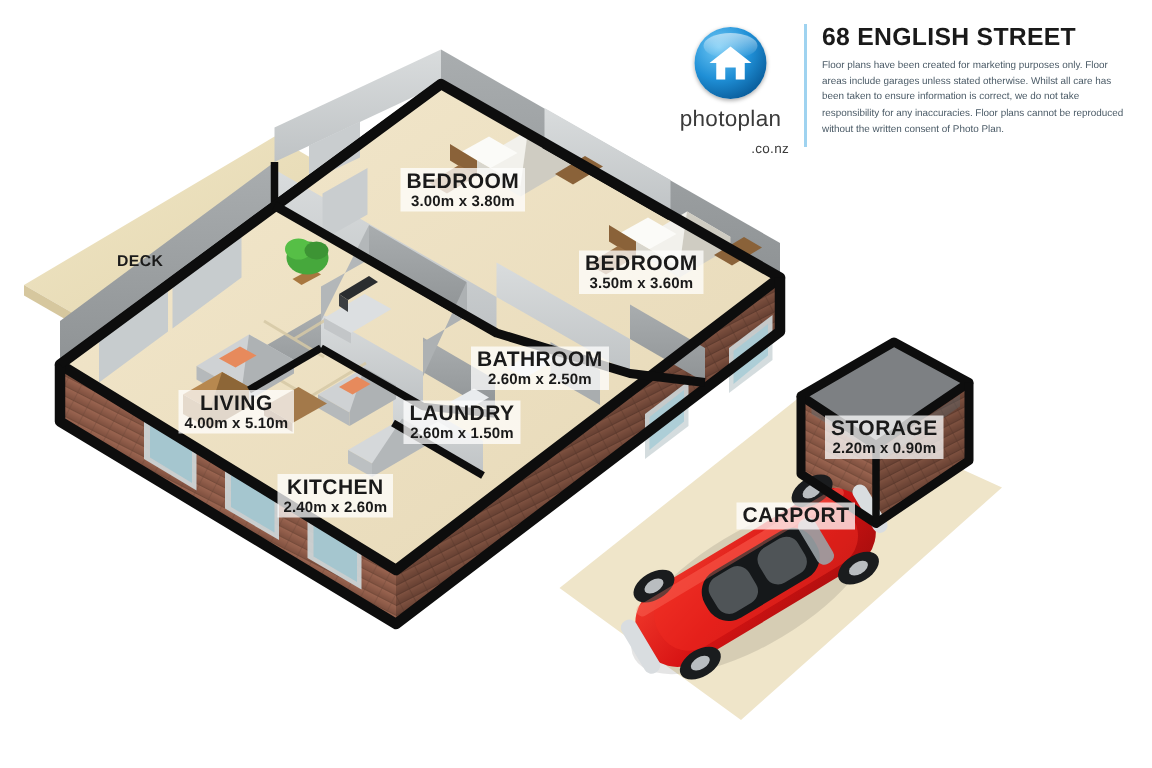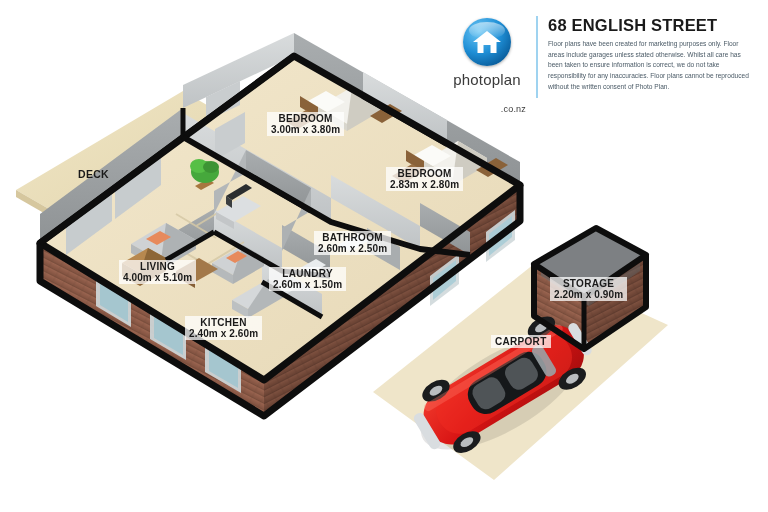--- a/index.html
+++ b/index.html
@@ -20,39 +20,39 @@
     box-shadow: 0 1px 3px rgba(0,0,0,.35);
     display: flex; align-items: center; justify-content: center;
     position: relative;
   }
   .logo-circle::after{
     content:""; position:absolute; left:6px; top:4px; width:36px; height:17px; border-radius:50%;
     background:linear-gradient(180deg, rgba(255,255,255,.55), rgba(255,255,255,0));
   }
   .logo-house { width: 30px; height: 26px; position: relative; z-index:2; }
   .logo-wordmark { margin-top: 6px; font-size: 15px; color: #3a3a3a; letter-spacing: .2px; line-height: 1; font-weight: 400; }
-  .logo-tld { font-size: 9px; color: #3a3a3a; align-self: flex-end; margin-right: 4px; margin-top: 17px; letter-spacing:.2px; }
+  .logo-tld { font-size: 9px; color: #3a3a3a; align-self: flex-end; margin-right: 4px; margin-top: 7px; letter-spacing:.2px; }
   #logo-divider { width: 2px; align-self: stretch; margin: 2px 10px 8px 6px; background: #9fd3f0; }
   #title-block { flex: 1; padding-top: 2px; }
   #addr-title { font-size: 16.5px; font-weight: bold; color: #1a1a1a; letter-spacing: .2px; line-height: 1.1; }
   #area-sub { font-size: 10.2px; font-weight: bold; color: #1a1a1a; margin-top: 3px; letter-spacing: .1px; }
   #disclaimer { font-size: 6.6px; color: #4a5a66; line-height: 1.62; margin-top: 5px; width: 205px; text-align: left; }
 
   
   #scene { position: absolute; left: 0; top: 0; width: 768px; height: 512px; }
   #scene svg { position: absolute; left: 0; top: 0; }
 
   
   .room-label {
     position: absolute; text-align: center; color: #1a1a1a;
     background: rgba(255,255,255,.74);
     padding: 1px 4px; line-height: 1.12; white-space: nowrap;
     pointer-events: auto;
   }
-  .room-label .rm-name { font-size: 10px; font-weight: bold; letter-spacing: .3px; }
+  .room-label .rm-name { font-size: 14px; font-weight: bold; letter-spacing: .3px; }
   .room-label .rm-dim { font-size: 10px; font-weight: bold; letter-spacing: .1px; }
   .plain-label { background: transparent; }
   .plain-label .rm-name { font-size: 10.5px; margin-left: 16px; }
 
   #lbl-deck     { left: 58px;  top: 168px; }
   #lbl-living   { left: 119px; top: 224px; margin-top: 36px; }
   #lbl-kitchen  { left: 185px; top: 316px; }
   #lbl-bed1     { left: 267px; top: 112px; }
   #lbl-bed2     { left: 386px; top: 167px; }
   #lbl-bath     { left: 314px; top: 231px; }
@@ -311,21 +311,21 @@
       <div class="rm-dim">2.40m x 2.60m</div>
     </div>
 
     <div class="room-label" id="lbl-bed1">
       <div class="rm-name">BEDROOM</div>
       <div class="rm-dim">3.00m x 3.80m</div>
     </div>
 
     <div class="room-label" id="lbl-bed2">
       <div class="rm-name">BEDROOM</div>
-      <div class="rm-dim">2.83m x 2.80m</div>
+      <div class="rm-dim">3.50m x 3.60m</div>
     </div>
 
     <div class="room-label" id="lbl-bath">
       <div class="rm-name">BATHROOM</div>
       <div class="rm-dim">2.60m x 2.50m</div>
     </div>
 
     <div class="room-label" id="lbl-laundry">
       <div class="rm-name">LAUNDRY</div>
       <div class="rm-dim">2.60m x 1.50m</div>

